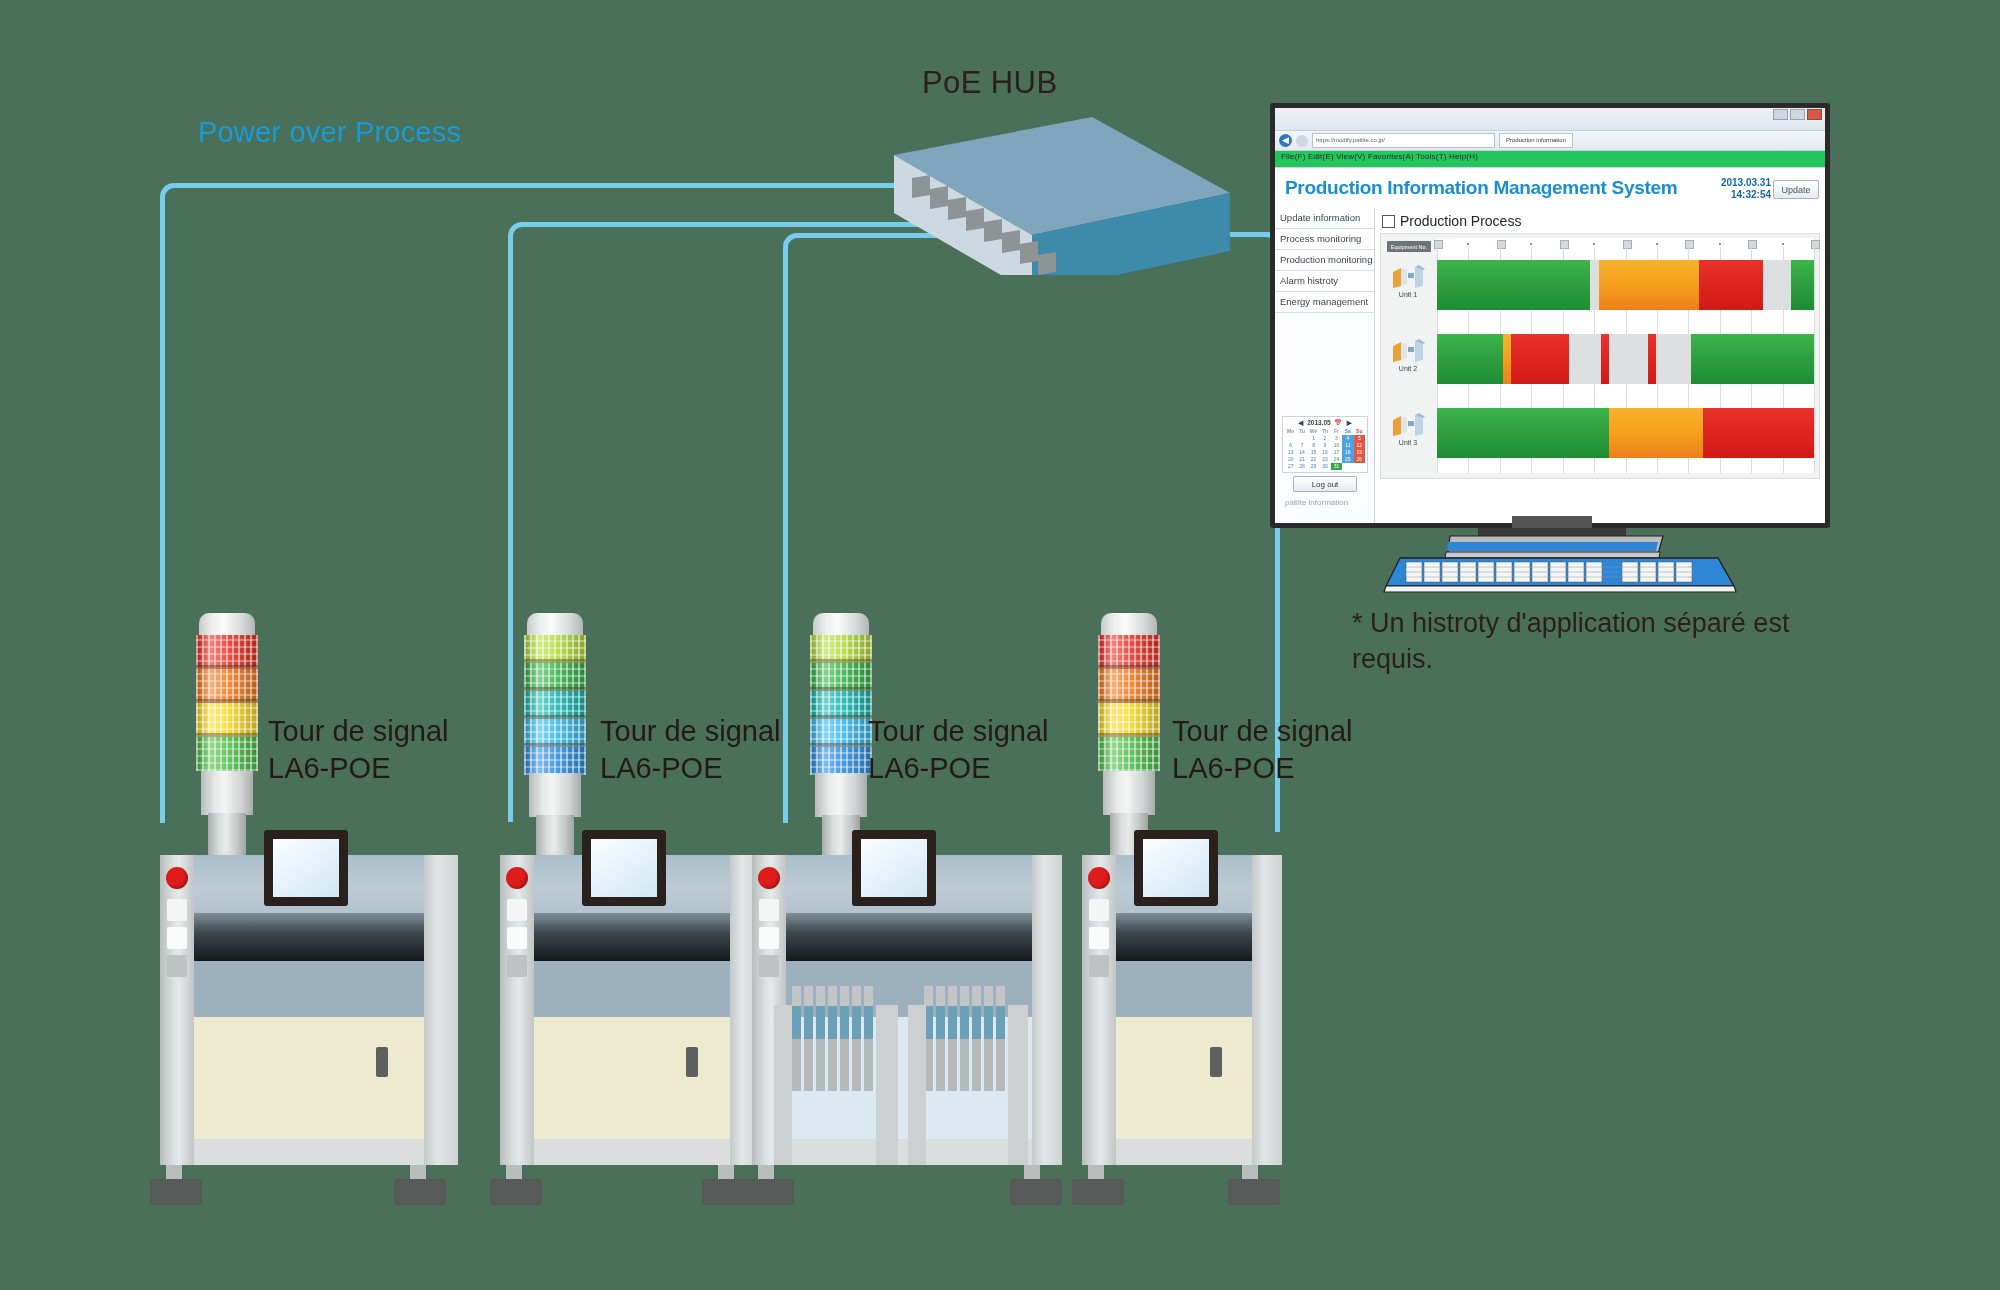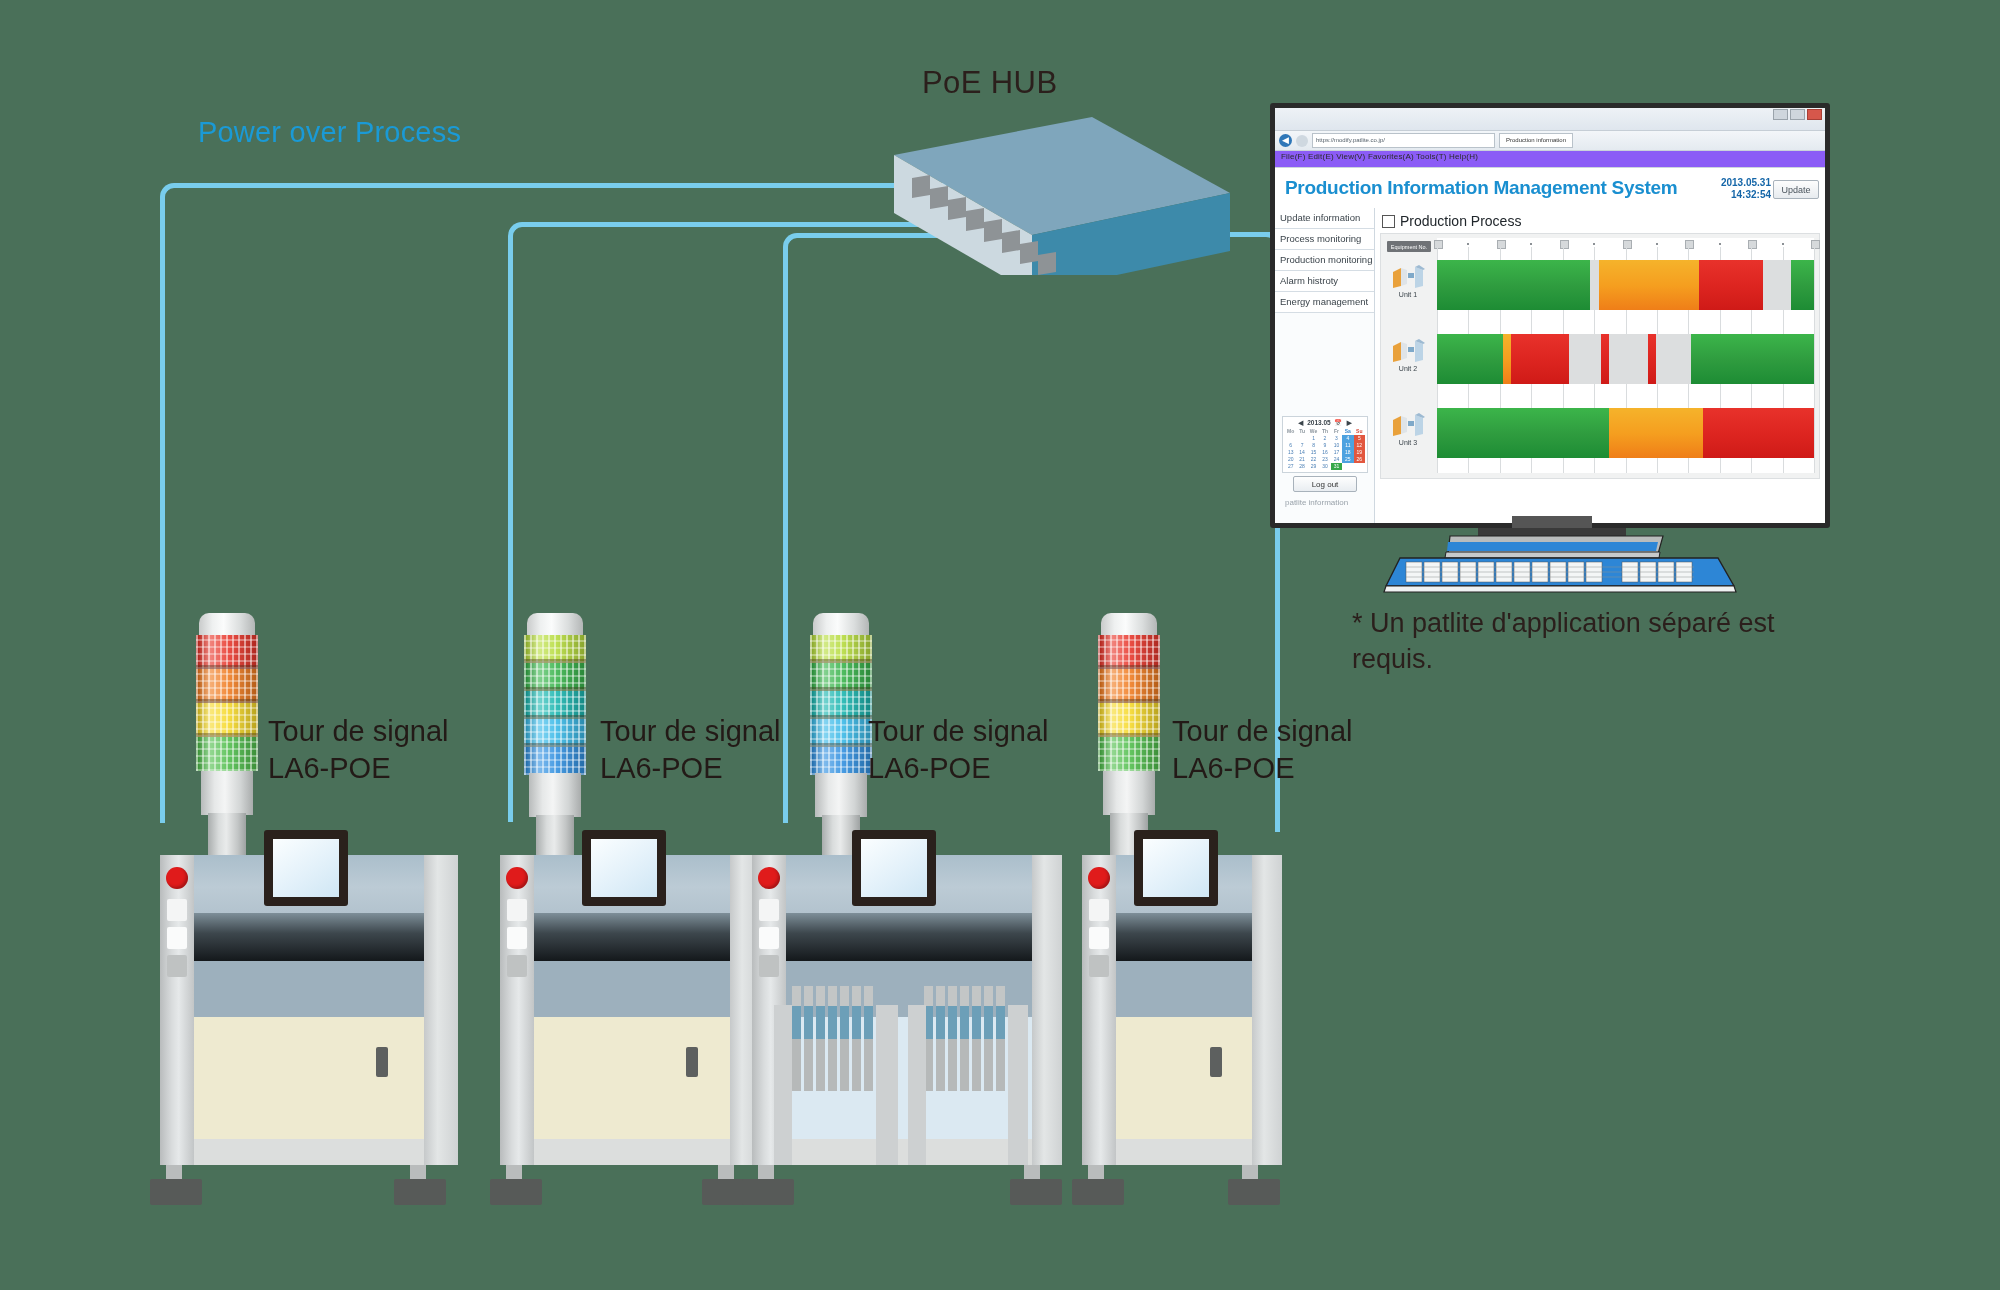--- a/index.html
+++ b/index.html
@@ -102,21 +102,21 @@
   .winbtn.close{background:#d6574b;border-color:#a83f36;}
   .addrbar{position:relative;height:19px;background:linear-gradient(180deg,#f3f6f9,#e4eaf0);
     display:flex;align-items:center;gap:4px;padding:0 4px;border-bottom:1px solid #cad2da;}
   .backbtn{width:13px;height:13px;border-radius:50%;background:#2f77b8;color:#fff;font-size:9px;
     display:flex;align-items:center;justify-content:center;line-height:1;}
   .fwdbtn{width:12px;height:12px;border-radius:50%;background:#cfd8e0;}
   .url{flex:0 0 auto;width:175px;height:13px;background:#fff;border:1px solid #b9c2ca;
     font-size:6px;color:#55606a;padding:0 3px;line-height:13px;overflow:hidden;white-space:nowrap;}
   .tabchip{height:13px;background:#fff;border:1px solid #b9c2ca;font-size:6px;color:#333;
     padding:0 6px;line-height:13px;white-space:nowrap;}
-  .menubar{height:15px;background:#8b5cf6;border-bottom:1px solid #ccd4dc;font-size:8px;
+  .menubar{height:15px;background:#22c55e;border-bottom:1px solid #ccd4dc;font-size:8px;
     color:#2b2b2b;padding:1px 0 0 6px;letter-spacing:.2px;}
 
   
   .app-head{height:44px;background:#fff;position:relative;border-bottom:1px solid #d8dfe6;}
   .app-title{position:absolute;left:10px;top:9px;font-size:19px;font-weight:bold;color:#1a8fd0;
     letter-spacing:-.3px;}
   .app-dt{position:absolute;right:54px;top:9px;font-size:10px;font-weight:bold;color:#1566a8;
     text-align:right;line-height:1.15;}
   .app-upd{position:absolute;right:6px;top:12px;width:44px;height:17px;border:1px solid #a8b2bb;
     background:linear-gradient(180deg,#fdfdfd,#e7ebef);font-size:9px;color:#4a545d;
@@ -502,21 +502,21 @@
         <div class="fwdbtn"></div>
         <div class="url">https://modify.patlite.co.jp/</div>
         <div class="tabchip">Production information</div>
       </div>
 
       <div class="menubar">File(F)  Edit(E)  View(V)  Favorites(A)  Tools(T)  Help(H)</div>
 
       <div class="app-head">
         <div class="app-title">Production Information Management System</div>
         <div class="app-dt">
-          <div>2013.05.31</div>
+          <div>2013.03.31</div>
           <div>14:32:54</div>
         </div>
         <div class="app-upd">Update</div>
       </div>
 
       <div class="navrow">
         <div class="opinfo">Operation information</div>
         <div class="tabs">
           <div class="tab">Cutting Processing</div>
           <div class="tab active">Production Process</div>
@@ -729,15 +729,15 @@
         </g>
       </g>
       <g stroke="#8c9193" stroke-width="0.5">
         <line x1="28" y1="33" x2="316" y2="33"></line>
           <line x1="28" y1="38" x2="316" y2="38"></line>
           <line x1="28" y1="43" x2="316" y2="43"></line>
       </g>
     </svg>
   </div>
 
-  <div class="note">* Un patlite d'application séparé est requis.</div>
+  <div class="note">* Un histroty d'application séparé est requis.</div>
 
 </div>
 
 </body></html>

